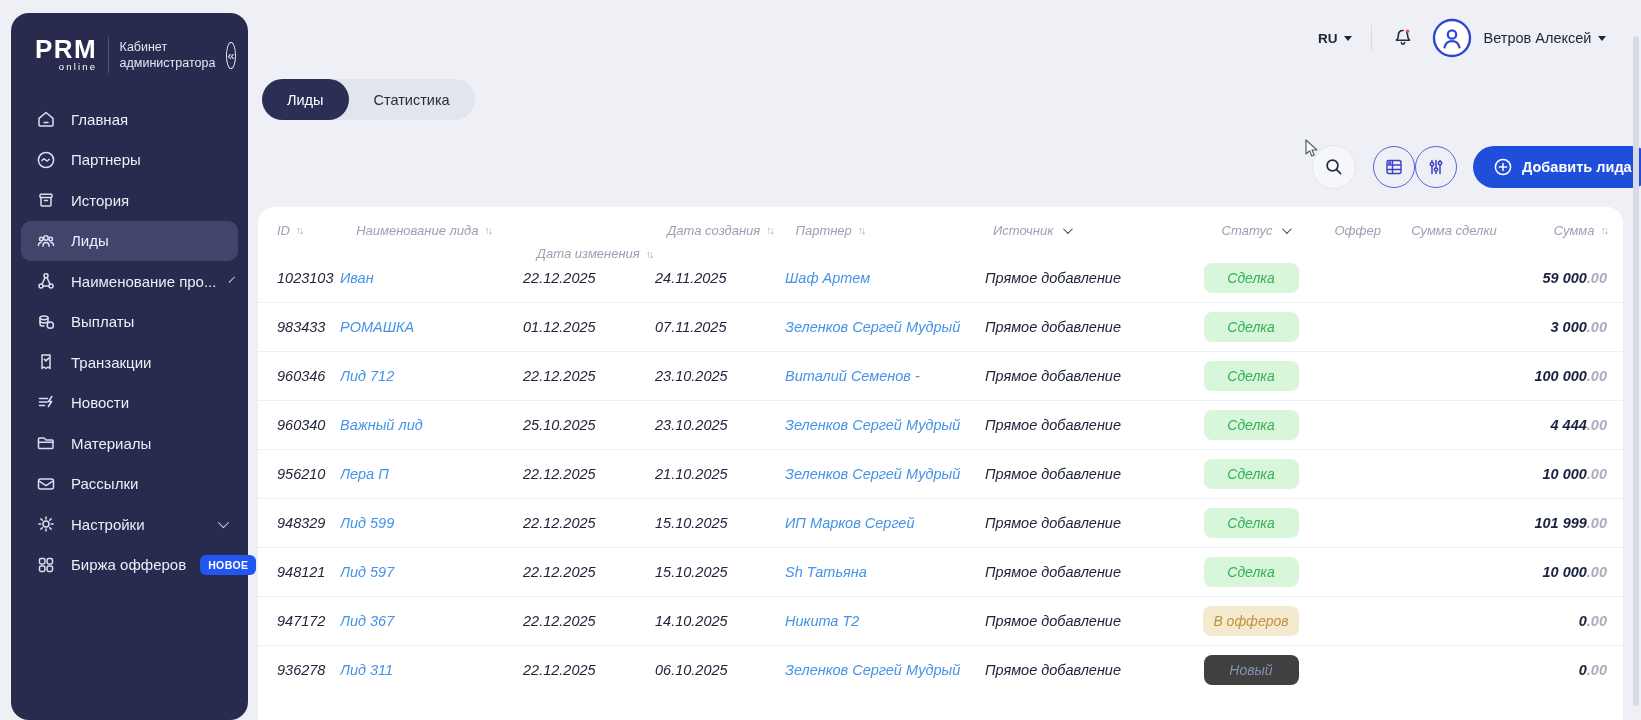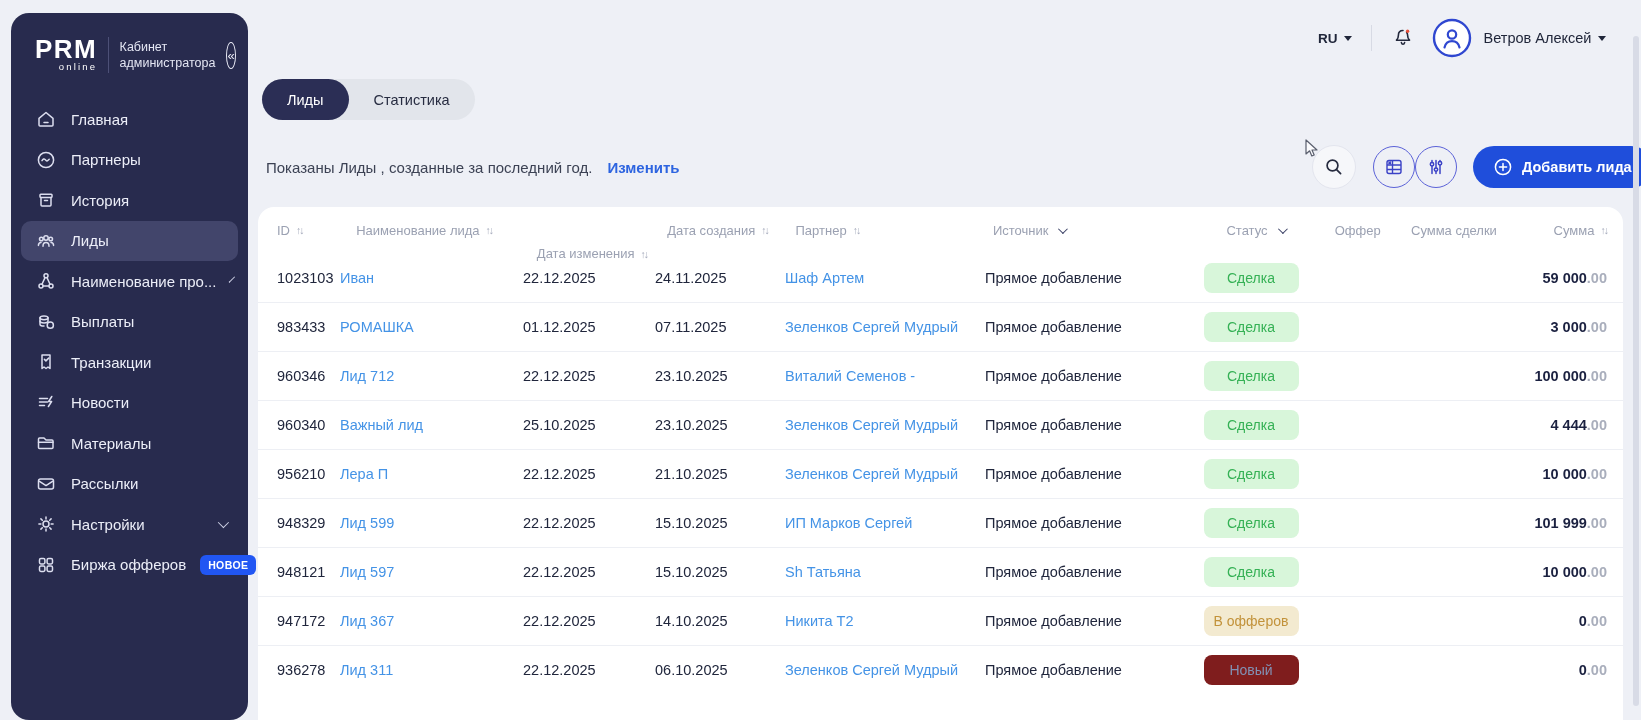--- a/index.html
+++ b/index.html
@@ -67,21 +67,21 @@
                align-items:center; justify-content:center; cursor:pointer; }
   .btn-export { left:1373px; }
   .btn-filters { left:1415px; }
   .add-btn { position:absolute; left:1473px; top:146px; height:42px; padding:0 20px;
              border-radius:21px; background:#1f4edb; color:#fff; display:flex;
              align-items:center; gap:9px; font-size:14.5px; font-weight:600; border:none;
              cursor:pointer; white-space:nowrap; }
 
   
   .table-panel { position:absolute; left:258px; top:207px; width:1365px; height:513px;
-                 background:#fff; border-radius:16px 16px 0 0; overflow:hidden; }
+                 background:#fff; border-radius:16px 16px 0 0; overflow:hidden;font-style:italic; }
   .thead { display:flex; align-items:center; height:46px; padding:0 16px 0 19px; }
   .th { display:flex; align-items:center; gap:6px; font-size:13px; color:#9ba1b2;
         white-space:nowrap; cursor:pointer; }
   .th.c-center { justify-content:center; }
   .th.c-right { justify-content:flex-end; }
   .sort-icon { font-size:10.5px; color:#a7acbd; letter-spacing:-2px; }
   .th-chevron { width:7px; height:7px; border-right:1.7px solid #3b4166;
                 border-bottom:1.7px solid #3b4166; transform:rotate(45deg) translateY(-2px);
                 margin-left:4px; }
   .tr { display:flex; align-items:center; height:49px; padding:0 16px 0 19px;
@@ -266,24 +266,20 @@
       <span>Ветров Алексей</span>
       <span class="caret"></span>
     </div>
   </header>
 
   <div class="tabs" id="tabs">
       <div class="tab active">Лиды</div>
       <div class="tab">Статистика</div>
     </div>
 
-  <div class="filter-row">
-    <span>Показаны Лиды , созданные за последний год.</span>
-    <span class="filter-link">Изменить</span>
-  </div>
 
   <button class="search-btn">
     <span style="display:flex">
       <svg width="22" height="22" viewBox="0 0 22 22" fill="none" stroke="#262b3f" stroke-width="1.7" stroke-linecap="round">
         <circle cx="9.5" cy="9.5" r="5.4"></circle>
           <path d="M13.6 13.6 17.6 17.6"></path>
       </svg>
     </span>
   </button>
   <button class="round-btn btn-export">
@@ -470,21 +466,21 @@
           <div class="td c-right" style="width:100px"><span class="amount-int">0</span><span class="amount-frac">.00</span></div>
         </div>
         <div class="tr">
           <div class="td " style="width:63px">936278</div>
           <div class="td " style="width:183px"><span class="cell-link">Лид 311</span></div>
           <div class="td " style="width:132px">22.12.2025</div>
           <div class="td " style="width:130px">06.10.2025</div>
           <div class="td " style="width:200px"><span class="cell-link">Зеленков Сергей Мудрый</span></div>
           <div class="td " style="width:205px">Прямое добавление</div>
           <div class="td c-center" style="width:122px">
-            <span class="status-badge" style="background:#7f1d1d;color:#8291b4">Новый</span>
+            <span class="status-badge" style="background:#404040;color:#8291b4">Новый</span>
           </div>
           <div class="td c-center" style="width:85px"></div>
           <div class="td c-center" style="width:110px"></div>
           <div class="td c-right" style="width:100px"><span class="amount-int">0</span><span class="amount-frac">.00</span></div>
         </div>
       </div>
   </section>
 
   <div class="scrollbar">
     <div class="scroll-thumb"></div>

